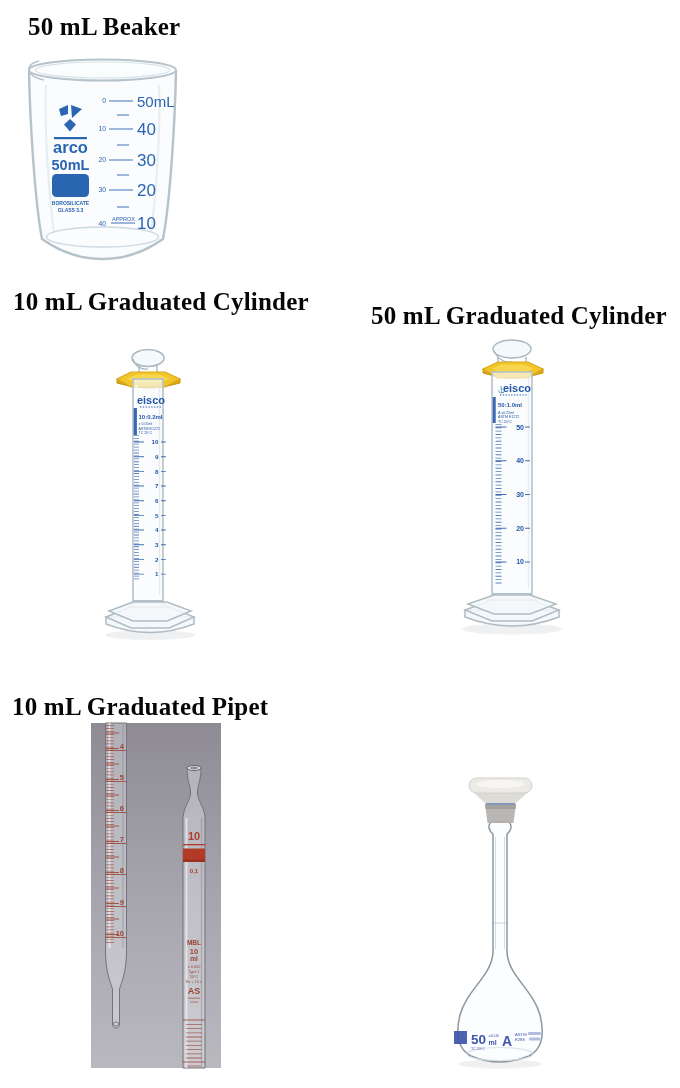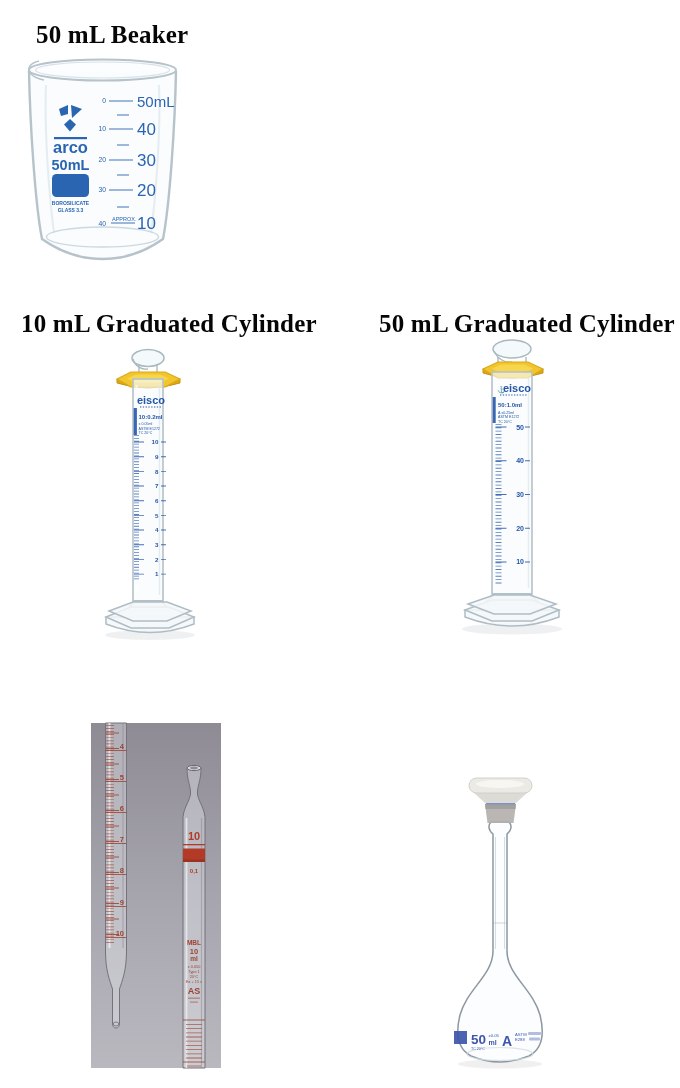--- a/index.html
+++ b/index.html
@@ -1,30 +1,31 @@
 <!DOCTYPE html>
 <html><head>
 <meta charset="utf-8">
 <style>
   html,body{margin:0;padding:0;background:#ffffff;}
   .page{position:relative;width:680px;height:1088px;background:#ffffff;overflow:hidden;
         font-family:"Liberation Serif",serif;}
-  .caption{position:absolute;margin:8px;font-family:"Liberation Serif",serif;
+  .caption{position:absolute;margin:0;font-family:"Liberation Serif",serif;
            font-weight:700;font-size:25px;color:#060606;letter-spacing:.2px;white-space:nowrap;}
   svg{position:absolute;overflow:visible;}
   svg text{font-family:"Liberation Sans",sans-serif;}
 </style>
 </head>
 <body>
 
 <div class="page">
 
   <h2 class="caption" style="left:28px;top:13px">50 mL Beaker</h2>
-  <h2 class="caption" style="left:13px;top:302px">10 mL Graduated Cylinder</h2>
+  <h2 class="caption" style="left:13px;top:288px">10 mL Graduated Cylinder</h2>
   <h2 class="caption" style="left:371px;top:302px">50 mL Graduated Cylinder</h2>
+  <h2 class="caption" style="left:12px;top:693px">10 mL Graduated Pipet</h2>
 
   <svg style="left:25px;top:53px" width="155" height="212" viewBox="0 0 155 212">
 
     <path d="M4,18 C5,70 10,150 17,186 Q45,206 77.5,206 Q110,206 138,186 C145,150 150,70 151,18" fill="rgba(246,250,252,0.6)" stroke="#b6c3cb" stroke-width="2.4"></path>
     <path d="M14,8 C5,10 1,16 6,21 C9,24 14,26 19,27" fill="#fdfefe" stroke="#b6c3cb" stroke-width="1.6"></path>
     <ellipse cx="77.5" cy="17" rx="73.5" ry="10.5" fill="rgba(250,253,254,0.8)" stroke="#b6c3cb" stroke-width="2"></ellipse>
     <ellipse cx="77.5" cy="17" rx="67" ry="8" fill="none" stroke="#d8e2e8" stroke-width="1.2"></ellipse>
     <path d="M21,32 C19,82 25,150 29,180" fill="none" stroke="#dfe9ee" stroke-width="2" opacity=".8"></path>
     <path d="M134,32 C136,82 130,150 126,180" fill="none" stroke="#dfe9ee" stroke-width="2" opacity=".8"></path>
     <ellipse cx="77.5" cy="184" rx="56" ry="10" fill="none" stroke="#ccd9e0" stroke-width="1.4"></ellipse>

